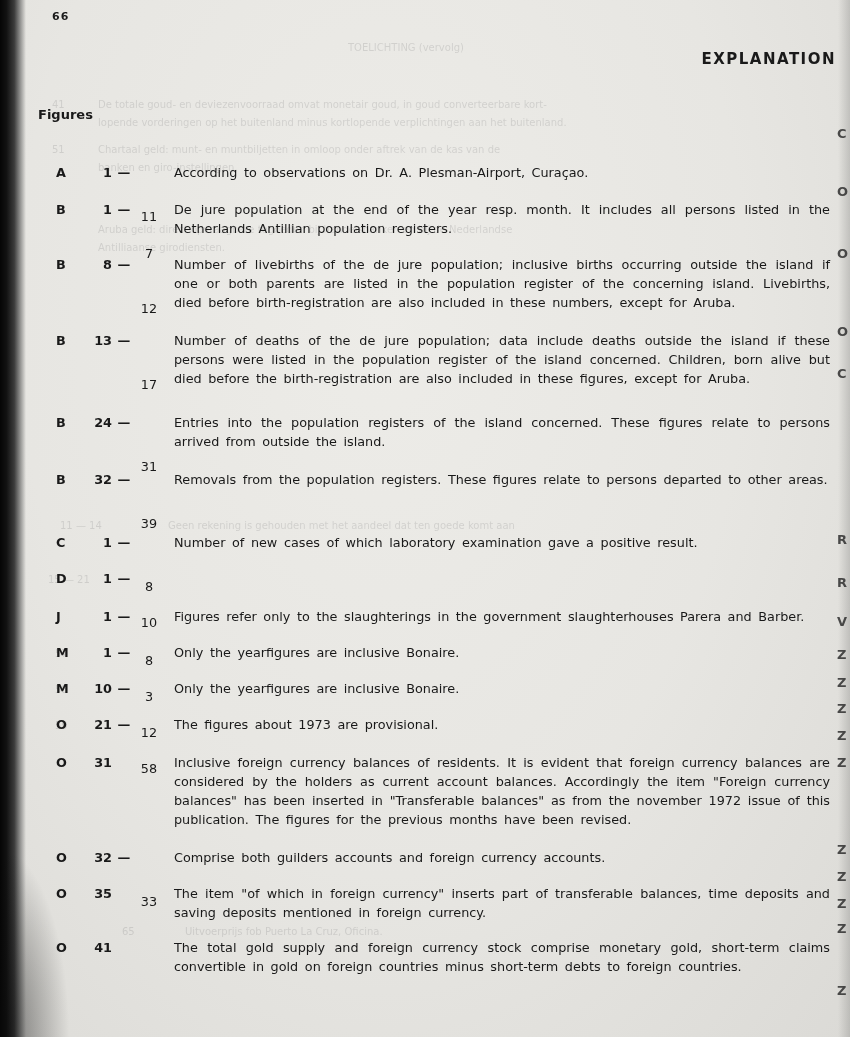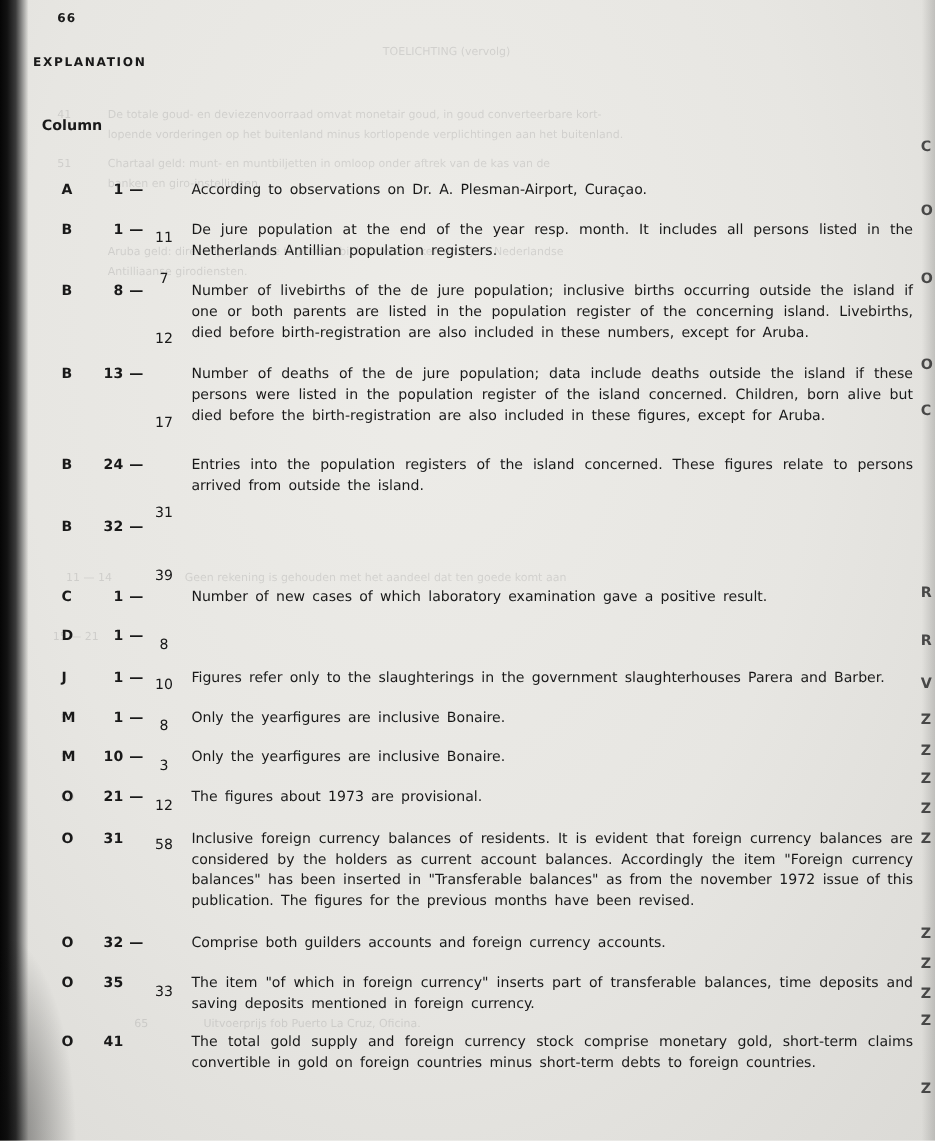--- a/index.html
+++ b/index.html
@@ -9,43 +9,43 @@
     font-family:"DejaVu Sans", "Liberation Sans", sans-serif;
     color:#1a1a1a;
   }
   .binding{position:absolute;left:0;top:0;bottom:0;width:26px;
     background:linear-gradient(to right,#050505 0%,#121212 25%,#3c3c3c 55%,#9a9a98 80%,rgba(220,220,218,0) 100%);}
   .corner-shadow{position:absolute;left:0;bottom:0;width:70px;height:190px;
     background:radial-gradient(ellipse at 0% 100%,rgba(10,10,10,.55),rgba(10,10,10,0) 70%);}
   .right-shade{position:absolute;right:0;top:0;bottom:0;width:12px;
     background:linear-gradient(to left,rgba(130,130,128,.35),rgba(130,130,128,0));}
   .pageno{position:absolute;top:10px;left:52px;font-size:11px;font-weight:bold;letter-spacing:1px;}
-  .title{position:absolute;top:50px;left:30px;right:14px;text-align:left;
-    font-size:11px;font-weight:bold;letter-spacing:1.5px;}
+  .title{position:absolute;top:50px;left:30px;right:14px;text-align:right;
+    font-size:15px;font-weight:bold;letter-spacing:1.5px;}
   .collabel{position:absolute;top:107px;left:38px;font-size:13px;font-weight:bold;}
   .entry{position:absolute;left:40px;right:20px;display:flex;align-items:flex-start;
     font-size:12.8px;line-height:19px;color:#191919;}
   .c{flex:0 0 44px;padding-left:16px;box-sizing:border-box;font-weight:bold;}
   .f{flex:0 0 28px;text-align:right;font-weight:bold;}
   .d{flex:0 0 24px;text-align:center;font-weight:bold;}
   .t{flex:0 0 26px;text-align:center;font-weight:normal;margin-top:44px;}
   .x{flex:1;margin-left:12px;text-align:justify;word-spacing:2.5px;}
   .edge{position:absolute;left:837px;font-size:13px;font-weight:bold;color:#2f2f2f;opacity:.85;}
   .ghost{position:absolute;font-size:10px;color:#46464a;opacity:.15;white-space:nowrap;filter:blur(.3px);}
 </style>
 </head>
 <body>
 
 <div class="binding"></div>
 <div class="corner-shadow"></div>
 <div class="right-shade"></div>
 
 <div class="pageno">66</div>
 <div class="title">EXPLANATION</div>
-<div class="collabel">Column</div>
+<div class="collabel">Figures</div>
 
 <span class="ghost" style="top:42px;left:348px">TOELICHTING (vervolg)</span>
 <span class="ghost" style="top:99px;left:52px">41</span>
 <span class="ghost" style="top:99px;left:98px">De totale goud- en deviezenvoorraad omvat monetair goud, in goud converteerbare kort-</span>
 <span class="ghost" style="top:117px;left:98px">lopende vorderingen op het buitenland minus kortlopende verplichtingen aan het buitenland.</span>
 <span class="ghost" style="top:144px;left:52px">51</span>
 <span class="ghost" style="top:144px;left:98px">Chartaal geld: munt- en muntbiljetten in omloop onder aftrek van de kas van de</span>
 <span class="ghost" style="top:162px;left:98px">banken en giro-instellingen.</span>
 <span class="ghost" style="top:224px;left:98px">Aruba geld: direct opvraagbare tegoeden bij handelsbanken en bij de Nederlandse</span>
 <span class="ghost" style="top:242px;left:98px">Antilliaanse girodiensten.</span>
@@ -91,20 +91,21 @@
     <span class="f">24</span>
     <span class="d">—</span>
     <span class="t">31</span>
     <span class="x">Entries into the population registers of the island concerned. These figures relate to persons arrived from outside the island.</span>
   </div>
 <div class="entry" style="top:470px">
     <span class="c">B</span>
     <span class="f">32</span>
     <span class="d">—</span>
     <span class="t">39</span>
+    <span class="x">Removals from the population registers. These figures relate to persons departed to other areas.</span>
   </div>
 <div class="entry" style="top:533px">
     <span class="c">C</span>
     <span class="f">1</span>
     <span class="d">—</span>
     <span class="t">8</span>
     <span class="x">Number of new cases of which laboratory examination gave a positive result.</span>
   </div>
 <div class="entry" style="top:569px">
     <span class="c">D</span>

